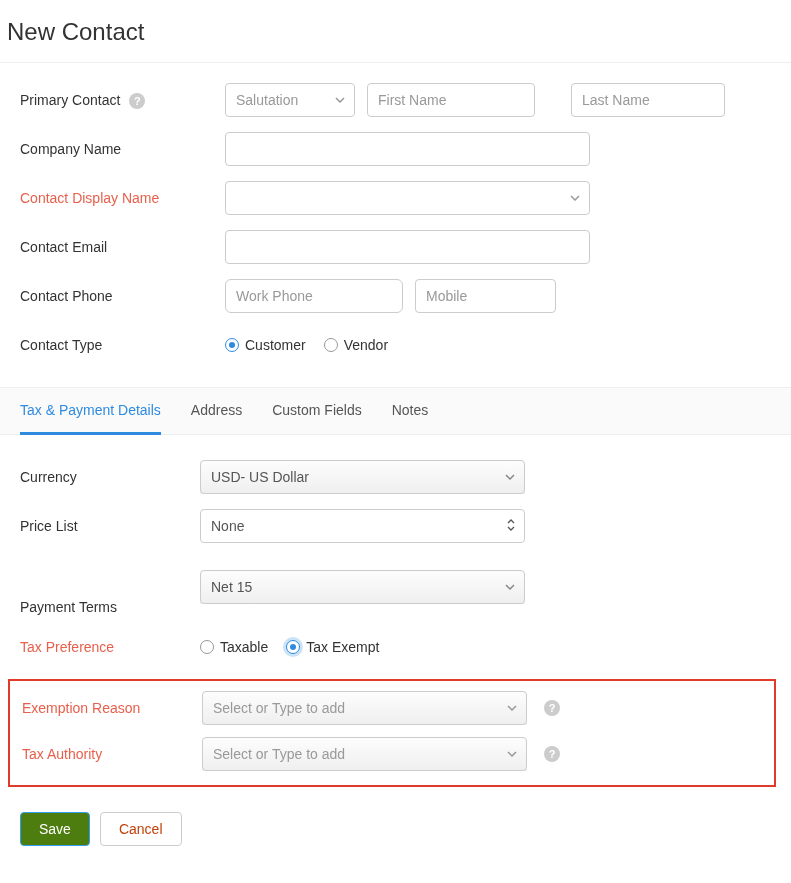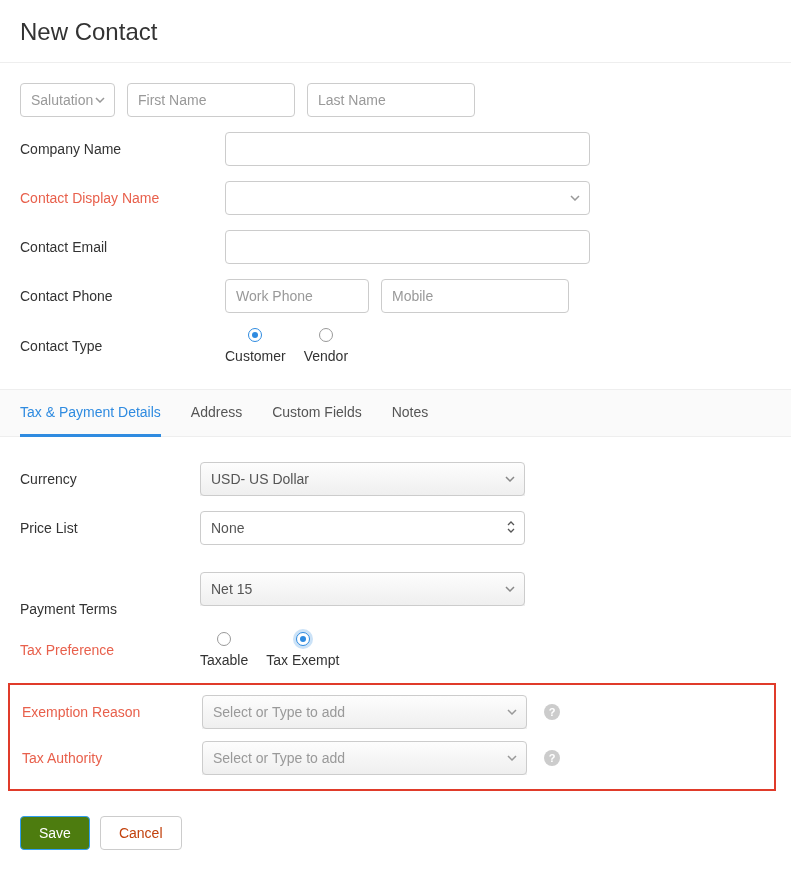--- a/index.html
+++ b/index.html
@@ -1,37 +1,37 @@
 <!DOCTYPE html>
 <html><head>
 <meta charset="utf-8">
 <style>
 * { box-sizing: border-box; margin: 0; padding: 0; }
 body { font-family: -apple-system, "Helvetica Neue", Arial, sans-serif; color: #333; background: #fff; font-size: 14px; }
 .container { width: 791px; }
-.header { padding: 18px 20px 16px; border-bottom: 1px solid #eee; }
+.header { padding: 18px 7px 16px; border-bottom: 1px solid #eee; }
 .header h1 { font-size: 24px; font-weight: 400; color: #333; }
 .form-section { padding: 20px 20px 10px; }
 .form-row { display: flex; align-items: center; margin-bottom: 15px; min-height: 34px; }
 .form-label { width: 205px; flex-shrink: 0; font-size: 14px; color: #333; }
 .form-label.required { color: #e8604c; }
 .help-icon { display: inline-flex; align-items: center; justify-content: center; width: 16px; height: 16px; border-radius: 50%; background: #ccc; color: #fff; font-size: 11px; font-weight: bold; margin-left: 5px; cursor: help; }
 .form-controls { display: flex; gap: 12px; align-items: center; flex: 1; }
 .text-input { height: 34px; border: 1px solid #ccc; border-radius: 4px; padding: 0 10px; font-size: 14px; color: #333; background: #fff; }
 .text-input::placeholder { color: #999; }
 .select-wrap { position: relative; display: inline-block; }
 .select-input { height: 34px; border: 1px solid #ccc; border-radius: 4px; padding: 0 28px 0 10px; font-size: 14px; color: #999; background: #fff; text-align: left; cursor: pointer; display: flex; align-items: center; width: 100%; }
 .select-caret { position: absolute; right: 10px; top: 50%; transform: translateY(-50%); pointer-events: none; color: #999; }
 .select-caret svg { display: block; }
 .select-grad { background: linear-gradient(#fefefe, #f0f0f0); }
 .select-grad .select-input-txt { color: #555; }
 .select-input-txt { color: #555; }
 .select-placeholder { color: #999; }
 .radio-group { display: flex; align-items: center; gap: 18px; }
-.radio-item { display: flex; align-items: center; gap: 6px; cursor: pointer; font-size: 14px; flex-direction: column; }
+.radio-item { display: flex; align-items: center; gap: 6px; cursor: pointer; font-size: 14px; }
 .radio-circle { width: 14px; height: 14px; border: 1px solid #999; border-radius: 50%; display: flex; align-items: center; justify-content: center; background: #fff; }
 .radio-circle.checked { border-color: #2f8be0; }
 .radio-dot { width: 6px; height: 6px; border-radius: 50%; background: #2f8be0; }
 .tab-bar { display: flex; border-top: 1px solid #eee; border-bottom: 1px solid #eee; background: #fafafa; padding: 0 20px; }
 .tab { padding: 14px 0; margin-right: 30px; font-size: 14px; color: #555; cursor: pointer; border-bottom: 3px solid transparent; margin-bottom: -1px; }
 .tab.active { color: #2f8be0; border-bottom-color: #2f8be0; }
 .tab-content { padding: 25px 20px 20px; }
 .highlight-box { border: 2px solid #e03b2a; padding: 10px 0 10px 0; margin: 5px -5px 5px -12px; padding-left: 12px; padding-right: 5px; }
 .updown-caret { position: absolute; right: 10px; top: 50%; transform: translateY(-50%); pointer-events: none; color: #555; }
 .btn-row { padding: 0 20px 20px; display: flex; gap: 10px; }
@@ -43,33 +43,37 @@
 <body>
 
 <div class="container">
   <div class="header">
     <h1>New Contact</h1>
   </div>
 
   <div class="form-section">
 
     <div class="form-row">
-      <div class="form-controls">
-        <div class="select-wrap" style="width:95px;">
+      <div class="form-label">
+        <span>Primary Contact</span>
+        <span class="help-icon">?</span>
+      </div>
+      <div class="form-controls">
+        <div class="select-wrap" style="width:130px;">
           <button class="select-input">
             <span class="select-placeholder">Salutation</span>
           </button>
           <span class="select-caret">
             <svg width="10" height="6" viewBox="0 0 10 6">
                 <path d="M1 1l4 4 4-4" stroke="#999" stroke-width="1.5" fill="none"></path>
               </svg>
           </span>
         </div>
         <input class="text-input" style="width: 168px;" placeholder="First Name">
-        <input class="text-input" style="width: 168px;" placeholder="Last Name">
+        <input class="text-input" style="width: 154px; margin-left: 24px;" placeholder="Last Name">
       </div>
     </div>
 
     <div class="form-row">
       <div class="form-label">Company Name</div>
       <div class="form-controls">
         <input class="text-input" style="width: 365px;">
       </div>
     </div>
 
@@ -90,22 +94,22 @@
     <div class="form-row">
       <div class="form-label">Contact Email</div>
       <div class="form-controls">
         <input class="text-input" style="width: 365px;">
       </div>
     </div>
 
     <div class="form-row">
       <div class="form-label">Contact Phone</div>
       <div class="form-controls">
-        <input class="text-input" style="width: 144px;" placeholder="Work Phone">
-        <input class="text-input" style="width: 188px;" placeholder="Mobile">
+        <input class="text-input" style="width: 178px; border-radius: 6px;" placeholder="Work Phone">
+        <input class="text-input" style="width: 141px;" placeholder="Mobile">
       </div>
     </div>
 
 
     <div class="form-row">
       <div class="form-label">Contact Type</div>
       <div class="form-controls">
         <div class="radio-group">
           <label class="radio-item">
             <span class="radio-circle checked">

